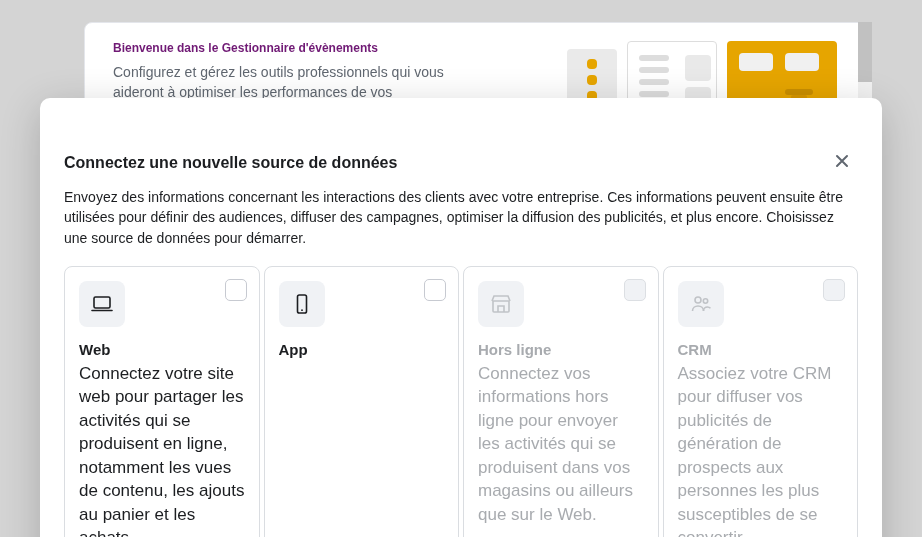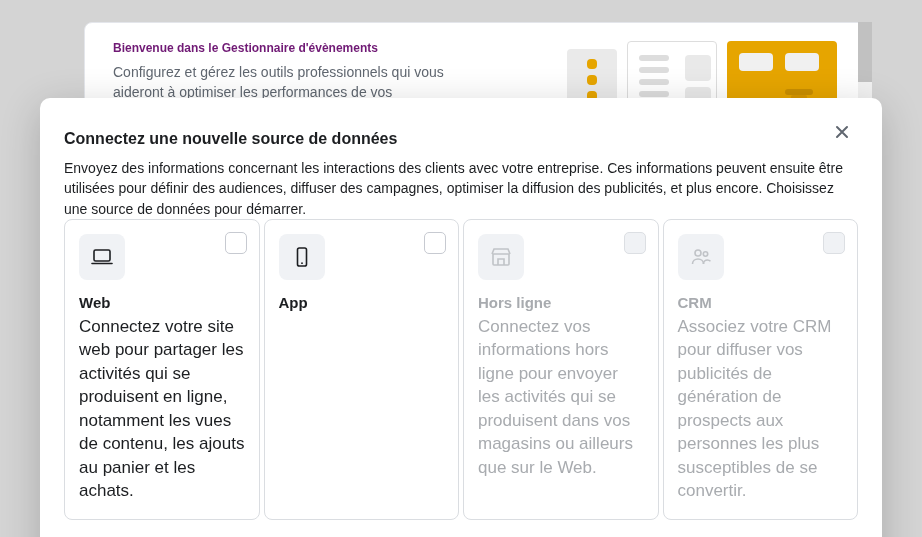--- a/index.html
+++ b/index.html
@@ -58,43 +58,44 @@
     left: 40px;
     width: 842px;
     background: #fff;
     border-radius: 10px;
     box-shadow: 0 10px 40px rgba(0,0,0,0.2);
     padding: 22px 24px 20px 24px;
   }
   .modal-header {
     display:flex;
     justify-content: space-between;
-    align-items: flex-end;
+    align-items: center;
     margin-bottom: 10px;
+    margin-top: 29px;
   }
   .modal-title {
     font-size: 16px;
     font-weight: 700;
     color: #1c1e21;
   }
   .close-btn {
     width: 32px; height: 32px;
     border: none; background: transparent;
     border-radius: 50%;
     cursor: pointer;
     display:flex; align-items:center; justify-content:center;
     color:#606770;
     font-size: 18px;
     margin-top:-4px;
   }
   .modal-desc {
     font-size: 14px;
     color: #1c1e21;
     line-height: 1.45;
-    margin-bottom: 0;
+    margin-bottom: 18px;
   }
   .options {
     display: grid;
     grid-template-columns: repeat(4, 1fr);
     gap: 4px;
     margin-bottom: 24px;
   }
   .option-card {
     border: 1px solid #dadde1;
     border-radius: 8px;

